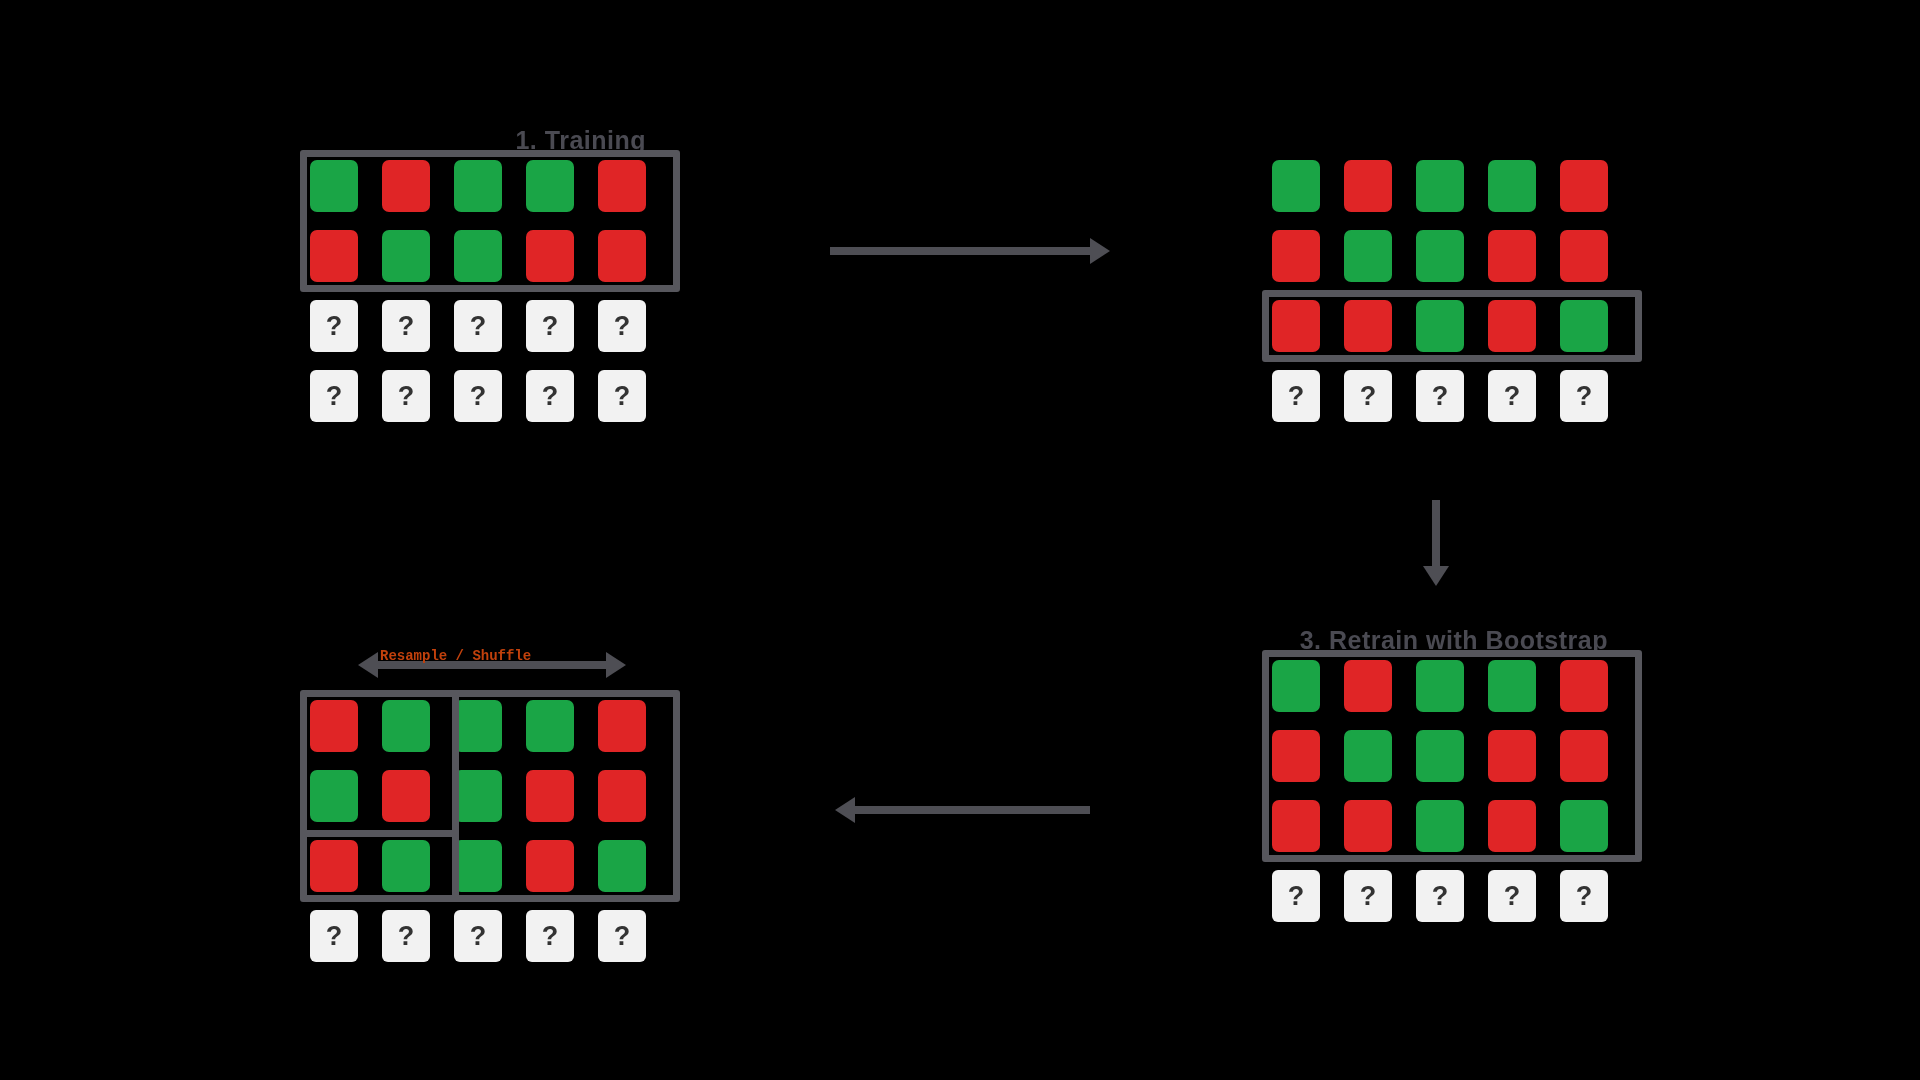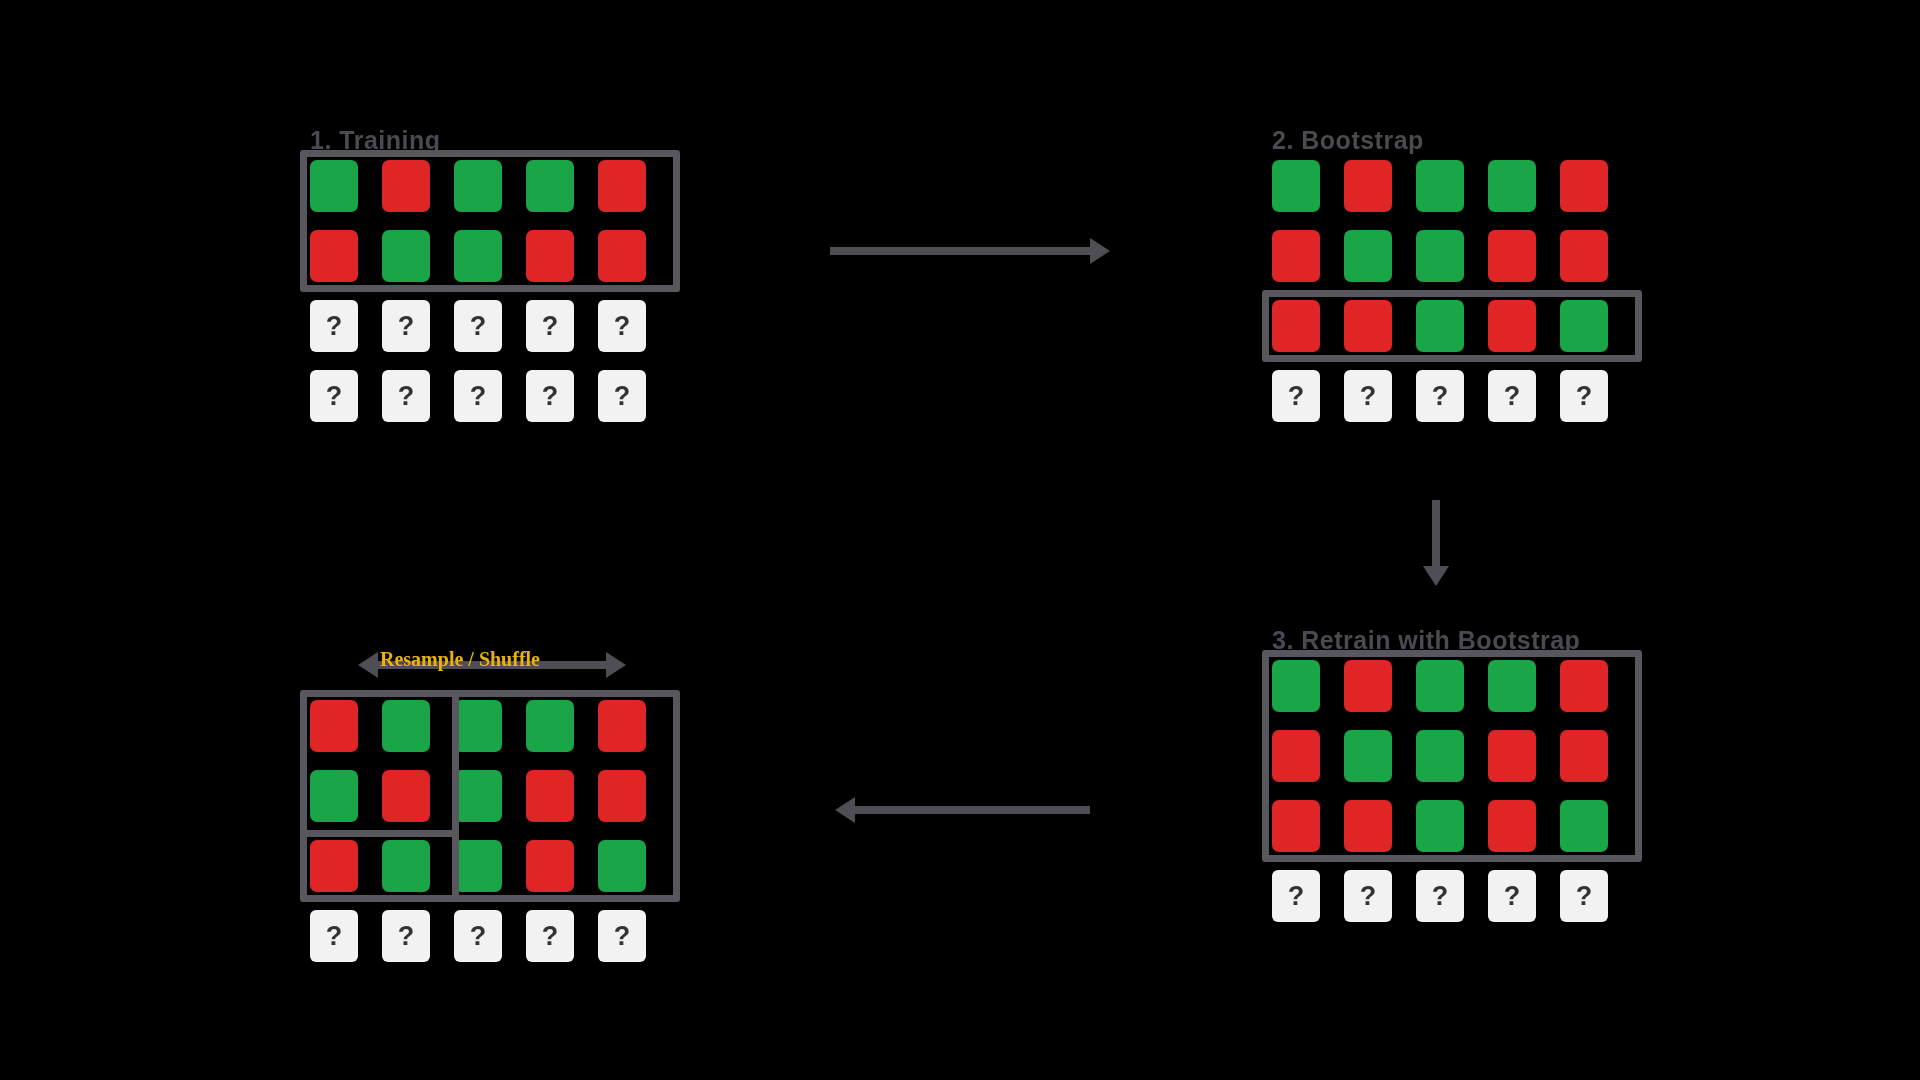--- a/index.html
+++ b/index.html
@@ -23,21 +23,21 @@
   
   .panel {
     position: absolute;
   }
 
   .panel-title {
     position: absolute;
     top: -34px;
     left: 0;
     width: 100%;
-    text-align: left;
+    text-align: right;
     color: #4a4a52;
     font-size: 25px;
     font-weight: bold;
     letter-spacing: 0.5px;
     white-space: nowrap;
     font-family: "Liberation Sans", sans-serif;
   }
 
   .grid {
     position: relative;
@@ -116,25 +116,25 @@
   }
 
   .arrow-head.down {
     border-left: 13px solid transparent;
     border-right: 13px solid transparent;
     border-top: 20px solid #4e4e54;
   }
 
   .arrow-label {
     position: absolute;
-    color: #eab308;
-    font-size: 20px;
+    color: #c2410c;
+    font-size: 14px;
     font-weight: bold;
     white-space: nowrap;
-    font-family: Liberation Serif, serif;
+    font-family: Liberation Mono, monospace;
   }
 
   
   .shuffle-arrow {
     position: absolute;
   }
 </style>
 </head>
 <body>
 
@@ -170,21 +170,20 @@
         <div class="cell unknown">?</div>
         <div class="cell unknown">?</div>
         <div class="cell unknown">?</div>
       </div>
 
       <div class="hl-box" style="left:-10px; top:-10px; width:380px; height:142px;"></div>
     </div>
   </div>
 
   <div class="panel" style="left:1272px; top:160px;">
-    <div class="panel-title">2. Bootstrap</div>
     <div class="grid">
       <div class="grid-row">
         <div class="cell green"></div>
         <div class="cell red"></div>
         <div class="cell green"></div>
         <div class="cell green"></div>
         <div class="cell red"></div>
       </div>
       <div class="grid-row">
         <div class="cell red"></div>

